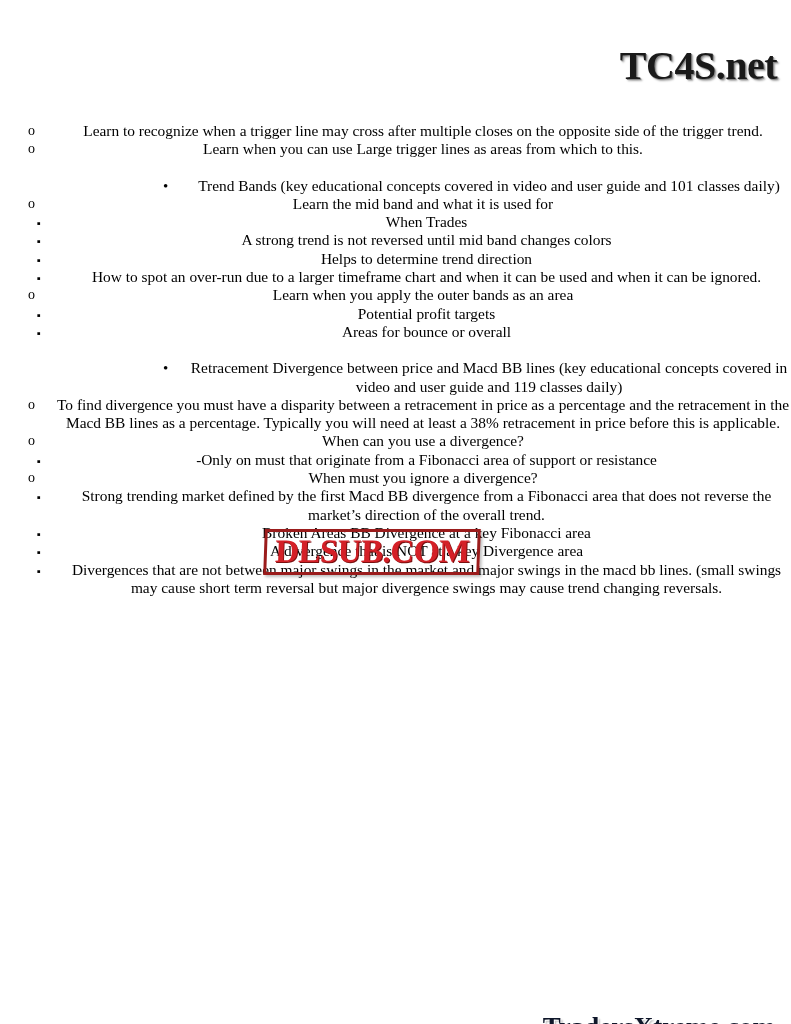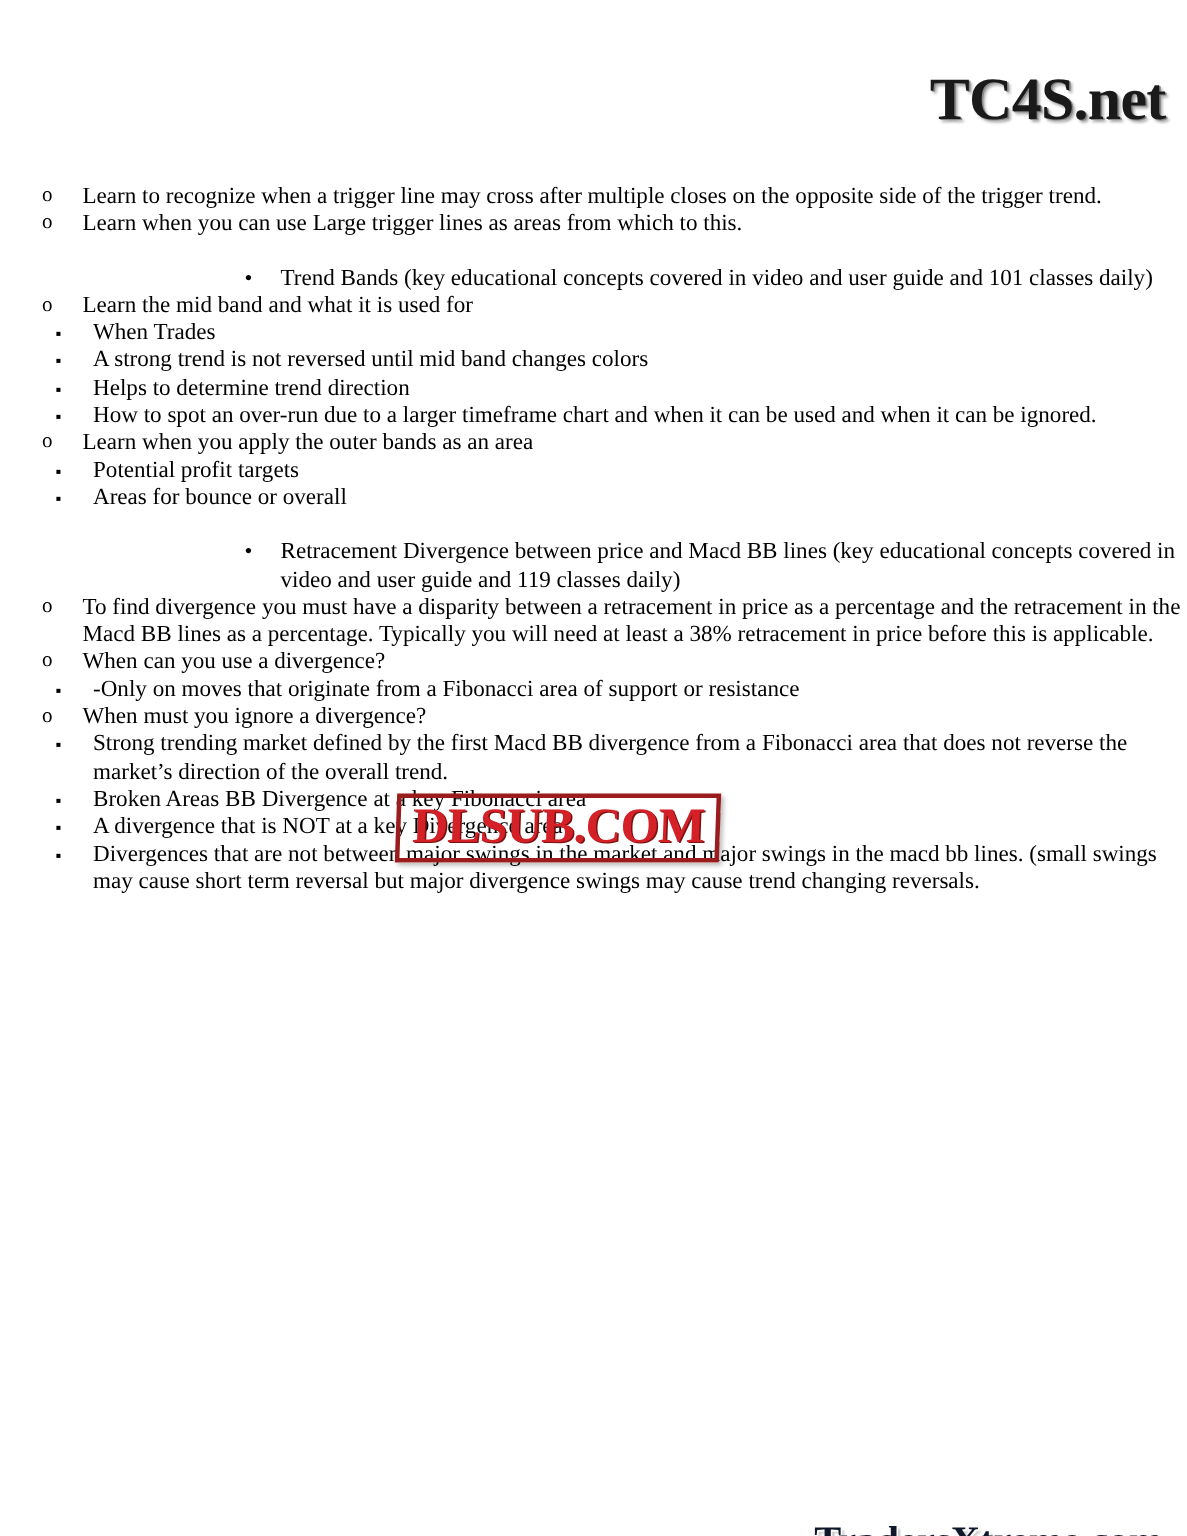--- a/index.html
+++ b/index.html
@@ -118,20 +118,21 @@
   .l3 > .bul {
     position: absolute;
     left: 0;
     top: 1px;
     font-size: 11px;
     line-height: 18px;
   }
   .txt {
     display: block;
     text-indent: 0;
+    text-align: center;
   }
   .gap {
     height: 18px;
   }
 </style>
 </head>
 <body>
 
 <div class="page">
 
@@ -192,21 +193,21 @@
         <li class="l2">
           <span class="bul">o</span>
           <span class="txt">To find divergence you must have a disparity between a retracement in price as a percentage and the retracement in the Macd BB lines as a percentage. Typically you will need at least a 38% retracement in price before this is applicable.</span>
         </li>
         <li class="l2">
           <span class="bul">o</span>
           <span class="txt">When can you use a divergence?</span>
         </li>
         <li class="l3">
           <span class="bul">▪</span>
-          <span class="txt">-Only on moves that originate from a Fibonacci area of support or resistance</span>
+          <span class="txt">-Only on must that originate from a Fibonacci area of support or resistance</span>
         </li>
         <li class="l2">
           <span class="bul">o</span>
           <span class="txt">When must you ignore a divergence?</span>
         </li>
         <li class="l3">
           <span class="bul">▪</span>
           <span class="txt">Strong trending market defined by the first Macd BB divergence from a Fibonacci area that does not reverse the market’s direction of the overall trend.</span>
         </li>
         <li class="l3">

